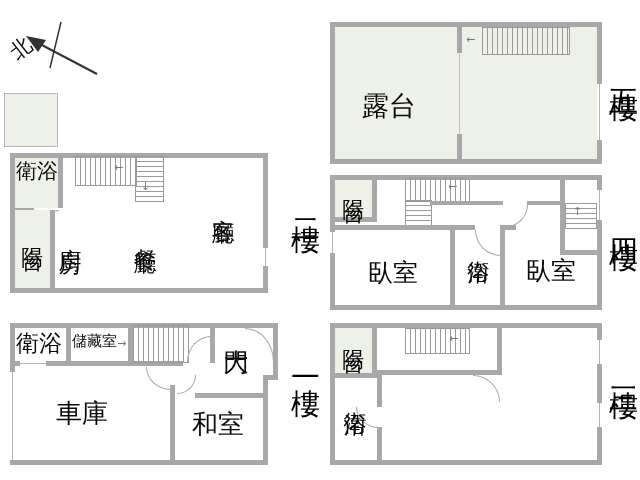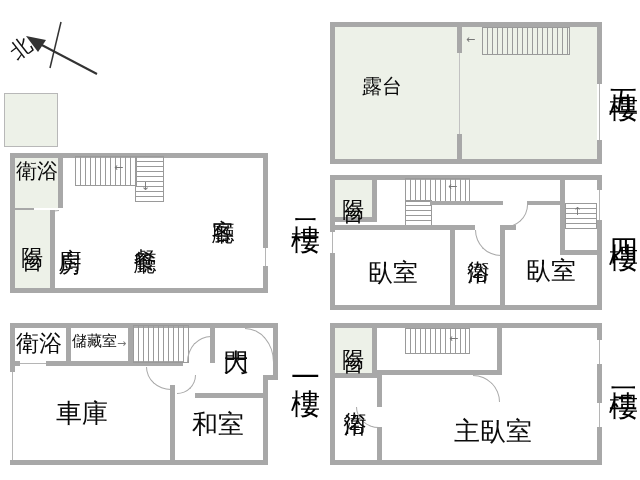--- a/index.html
+++ b/index.html
@@ -46,21 +46,21 @@
     <div class="wall" style="left:0;top:137px;width:272px;height:5px;"></div>
     <div class="wall" style="left:0;top:0;width:5px;height:142px;"></div>
     <div class="wall" style="left:267px;top:0;width:5px;height:62px;"></div>
     <div class="win-v" style="left:267px;top:62px;height:56px;"></div>
     <div class="wall" style="left:267px;top:118px;width:5px;height:24px;"></div>
     <div class="thinline" style="left:129px;top:5px;width:1px;height:132px;"></div>
     <div class="wall" style="left:127px;top:5px;width:5px;height:26px;"></div>
     <div class="wall" style="left:127px;top:112px;width:5px;height:25px;"></div>
     <div class="st st-h" style="left:152px;top:5px;width:86px;height:26px;"></div>
     <div class="arr" style="left:136px;top:12px;">←</div>
-    <div class="lbl" style="left:32px;top:54px;font-size:20px;">露台</div>
+    <div class="lbl" style="left:32px;top:70px;font-size:27px;">露台</div>
   </div>
   <div class="floor-tag" style="left:604px;top:66px;">五樓</div>
 
   <div class="plan" style="left:10px;top:153px;width:258px;height:140px;">
     <div class="wall" style="left:0;top:0;width:258px;height:5px;"></div>
     <div class="wall" style="left:0;top:135px;width:258px;height:5px;"></div>
     <div class="wall" style="left:0;top:0;width:5px;height:140px;"></div>
     <div class="wall" style="left:253px;top:0;width:5px;height:95px;"></div>
     <div class="win-v" style="left:253px;top:95px;height:18px;"></div>
     <div class="wall" style="left:253px;top:113px;width:5px;height:27px;"></div>
@@ -176,18 +176,17 @@
 
     <div class="wall" style="left:42px;top:47px;width:130px;height:5px;"></div>
     <div class="wall" style="left:167px;top:5px;width:5px;height:47px;"></div>
     <div class="arc" style="left:143px;top:52px;width:26px;height:26px;border-right-width:1px;border-top-width:1px;border-top-right-radius:100%;"></div>
     <div class="wall" style="left:47px;top:52px;width:5px;height:32px;"></div>
     <div class="wall" style="left:47px;top:104px;width:5px;height:33px;"></div>
     <div class="arc" style="left:26px;top:84px;width:22px;height:20px;border-left-width:1px;border-bottom-width:1px;border-bottom-left-radius:100%;"></div>
 
     <div class="lbl vlbl" style="left:12px;top:9px;font-size:22px;">陽台</div>
     <div class="lbl vlbl" style="left:13px;top:70px;">衛浴</div>
-    <div class="lbl" style="left:124px;top:95px;font-size:26px;">主臥室</div>
   </div>
   <div class="floor-tag" style="left:604px;top:364px;">三樓</div>
 
 
 </div>
 
 </body></html>

